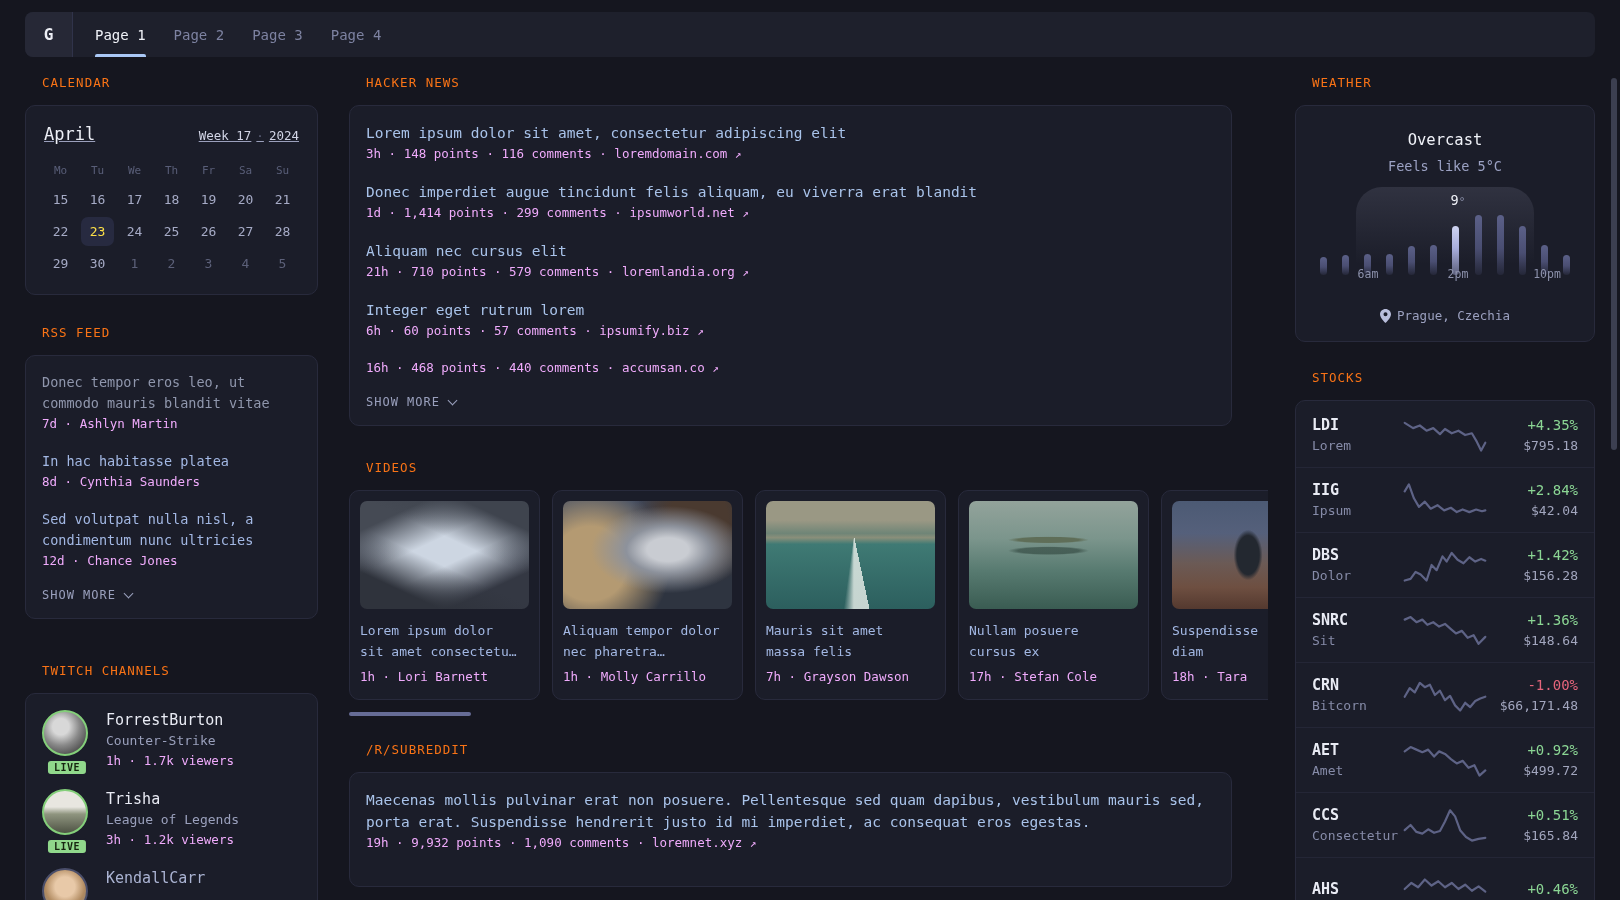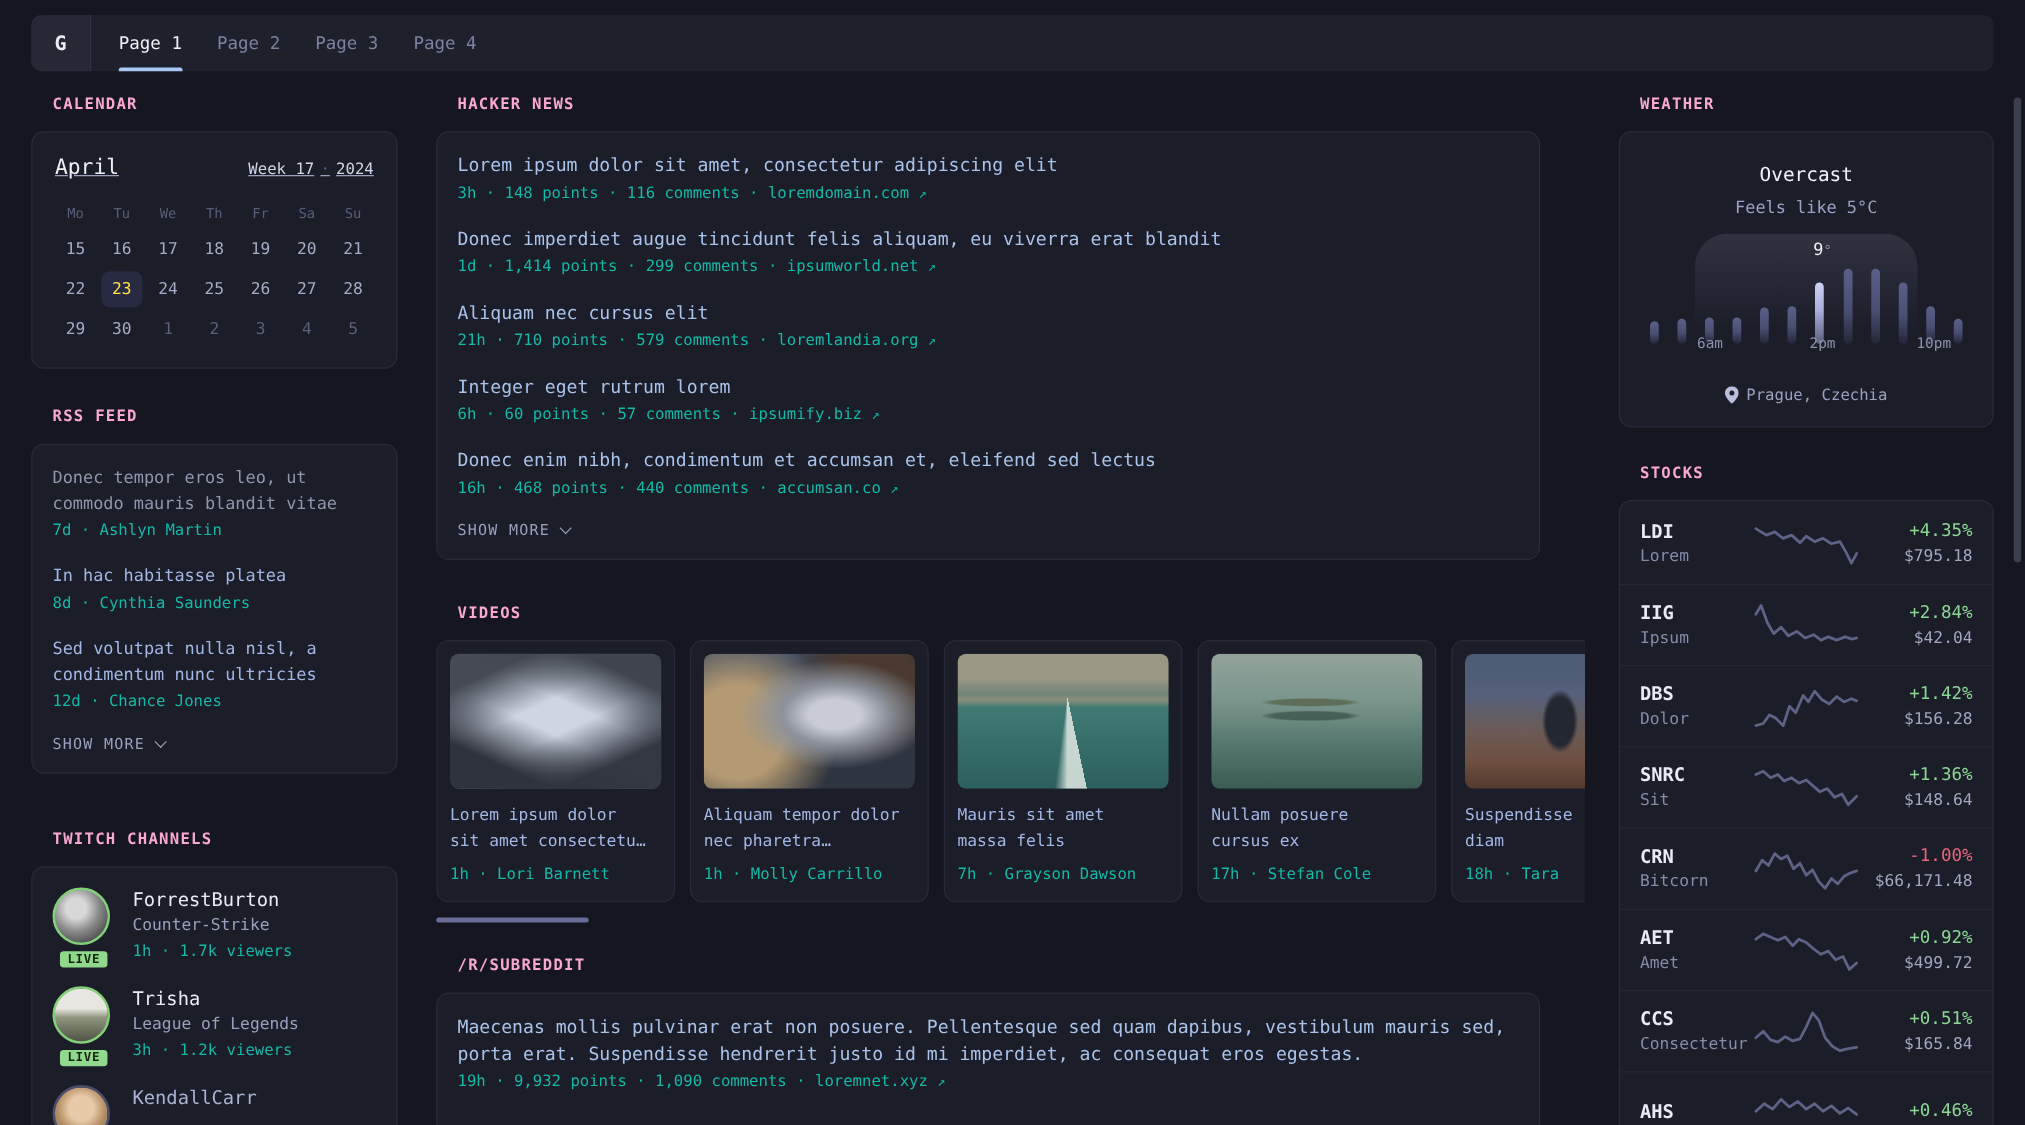--- a/index.html
+++ b/index.html
@@ -25,22 +25,22 @@
   .tab.active { color:#f0f2f8; }
   .tab.active::after {
     content:""; position:absolute; left:0; right:0; bottom:0; height:3px;
     background:#aac8f6; border-radius:2px 2px 0 0;
   }
   
   .col-left  { position:absolute; left:25px;   top:75px; width:293px; }
   .col-mid   { position:absolute; left:349px;  top:75px; width:919px; }
   .col-right { position:absolute; left:1295px; top:75px; width:300px; }
   .section-title {
-    font-size:12.5px; letter-spacing:1px; color:#f9a8d4;
-    margin:0 0 14px 17px; line-height:16px;font-weight:bold;
+    font-size:12.5px; letter-spacing:1px; color:#f97316;
+    margin:0 0 14px 17px; line-height:16px;
   }
   .card {
     background:#1b1d29; border:1px solid #282a3c; border-radius:10px;
     padding:16px;
   }
   .mt { margin-top:30px; }
   
   .cal-head { display:flex; justify-content:space-between; align-items:baseline; margin:2px 2px 16px;text-decoration:underline; }
   .cal-month { color:#eef0f7; font-size:17px; }
   .cal-week { font-size:12.5px; color:#d2d5e6; }
@@ -50,21 +50,21 @@
   .day { font-size:13px; color:#a6abc6; height:29px; line-height:29px; cursor:pointer; }
   .day.dim { color:#5c6079; }
   .day.sel {
     background:#272a40; color:#fde047; border-radius:7px;
     width:33px; justify-self:center;
   }
   
   .feed-item { margin-bottom:17px; }
   .feed-title { font-size:13.5px; line-height:21px; color:#a3b8e4; cursor:pointer; }
   .feed-title.read { color:#9097ad; }
-  .meta { font-size:12.5px; line-height:20px; color:#14b8a6; }
+  .meta { font-size:12.5px; line-height:20px; color:#f0abfc; }
   .show-more { font-size:12px; letter-spacing:1px; color:#9aa0bd; cursor:pointer; margin-top:4px; }
   .chev {
     display:inline-block; width:7px; height:7px;
     border-right:1.5px solid currentColor; border-bottom:1.5px solid currentColor;
     transform:rotate(45deg); margin-left:9px; vertical-align:2px;
   }
   
   .chan { display:flex; margin-bottom:18px; }
   .avatar-wrap { position:relative; width:50px; flex:0 0 50px; }
   .avatar { width:46px; height:46px; border-radius:50%; border:2px solid #84cf7a; }
@@ -294,21 +294,20 @@
     </div>
     <div class="hn-item">
       <div class="hn-title">Aliquam nec cursus elit</div>
       <div class="meta"><span>21h · 710 points · 579 comments · </span><span class="domain"><span>loremlandia.org</span> <span class="arrow">↗</span></span></div>
     </div>
     <div class="hn-item">
       <div class="hn-title">Integer eget rutrum lorem</div>
       <div class="meta"><span>6h · 60 points · 57 comments · </span><span class="domain"><span>ipsumify.biz</span> <span class="arrow">↗</span></span></div>
     </div>
     <div class="hn-item">
-      <div class="hn-title">Donec enim nibh, condimentum et accumsan et, eleifend sed lectus</div>
       <div class="meta"><span>16h · 468 points · 440 comments · </span><span class="domain"><span>accumsan.co</span> <span class="arrow">↗</span></span></div>
     </div>
     <div class="show-more"><span>SHOW MORE</span><span class="chev"></span></div>
   </div>
 
   <div class="section-title" style="margin-top:34px;">VIDEOS</div>
   <div class="vid-row">
     <div class="vid-card">
       <div class="thumb thumb-1"></div>
       <div class="vid-title">Lorem ipsum dolor</div>

